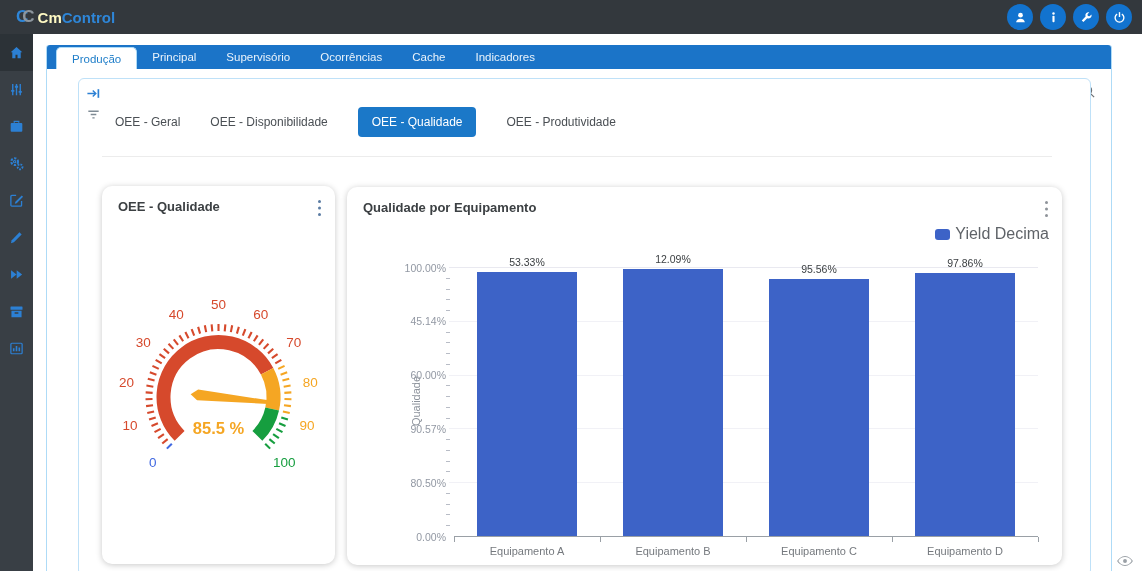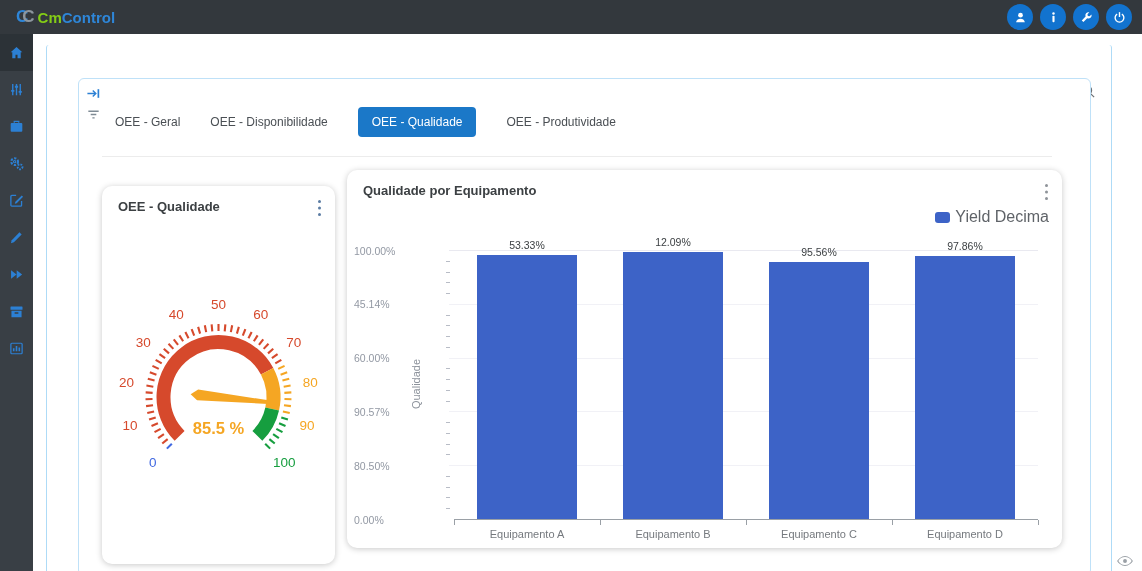--- a/index.html
+++ b/index.html
@@ -5,21 +5,21 @@
   html,body{margin:0;padding:0;background:#fff;}
   .app{position:relative;width:1142px;height:571px;overflow:hidden;background:#fff;
        font-family:"Liberation Sans",sans-serif;-webkit-font-smoothing:antialiased;}
 
   
   .navbar{position:absolute;top:0;left:0;width:100%;height:34px;background:#33383d;
           display:flex;align-items:center;z-index:6;}
   .brand{margin-left:16px;display:flex;align-items:center;font-size:15px;font-weight:bold;cursor:pointer;}
   .brand .c1{color:#2e86d8;font-size:17px;font-weight:800;}
   .brand .c2{color:#8d969e;font-size:17px;font-weight:800;margin-left:-6px;}
-  .brand .bp{color:#84cc16;margin-left:3px;}
+  .brand .bp{color:#fef9c3;margin-left:3px;}
   .brand .bs{color:#2e86d8;}
   .nav-actions{margin-left:auto;margin-right:10px;display:flex;gap:7px;}
   .nav-btn{width:26px;height:26px;border-radius:50%;background:#1273cf;color:#fff;
            display:flex;align-items:center;justify-content:center;cursor:pointer;}
   .nav-btn svg{width:13px;height:13px;}
 
   
   .sidebar{position:absolute;top:34px;left:0;width:33px;bottom:0;background:#393f45;z-index:5;}
   .side-item{height:37px;display:flex;align-items:center;justify-content:center;color:#2c80d4;cursor:pointer;}
   .side-item.active{background:#2c3237;}
@@ -45,37 +45,37 @@
   .icon-filter{left:7px;top:28px;color:#7f8b95;}
 
   .subtabs{position:absolute;left:36px;top:26px;height:34px;display:flex;align-items:center;gap:30px;}
   .subtab{font-size:12px;color:#4a4f54;cursor:pointer;white-space:nowrap;}
   .subtab.active{background:#1b78c8;color:#fff;padding:8px 14px;border-radius:4px;}
   .divider{position:absolute;left:23px;top:77px;width:950px;height:1px;background:#ececec;}
 
   
   .card{position:absolute;background:#fff;border-radius:10px;box-shadow:0 1px 6px rgba(0,0,0,.22);}
   .card-gauge{left:23px;top:107px;width:233px;height:378px;}
-  .card-chart{left:268px;top:91px;width:715px;height:378px;}
+  .card-chart{left:268px;top:108px;width:715px;height:378px;}
   .card h3{position:absolute;left:16px;top:13px;margin:0;font-size:13px;color:#3c4043;font-weight:bold;}
   .kebab{position:absolute;right:12px;top:13px;width:6px;height:18px;cursor:pointer;}
   .kebab svg{width:5px;height:18px;}
   .kebab-blue{color:#5b7ca3;}
   .kebab-gray{color:#8e9399;}
 
   #gauge-box{position:absolute;left:0;top:98px;width:233px;height:210px;}
 
   .legend{position:absolute;top:38px;right:13px;display:flex;align-items:center;gap:5px;cursor:pointer;}
   .legend .sw{width:15px;height:11px;border-radius:3px;}
   .legend .lt{font-size:16px;color:#5f6368;white-space:nowrap;}
 
   #barchart{position:absolute;left:0;top:0;right:0;bottom:0;}
   .bc-grid{position:absolute;height:1px;background:#f1f1f6;}
   .bc-grid.top{background:#e9e9f0;}
-  .bc-ylab{position:absolute;width:92px;font-size:10.5px;color:#9298a3;}
+  .bc-ylab{position:absolute;width:92px;text-align:right;font-size:10.5px;color:#9298a3;}
   .bc-minor{position:absolute;width:4px;height:1px;background:#b8bcc6;}
   .bc-axis{position:absolute;background:#9aa0a6;}
   .bc-bar{position:absolute;}
   .bc-bval{position:absolute;font-size:10.5px;color:#3c4043;text-align:center;}
   .bc-xlab{position:absolute;font-size:11px;color:#75797e;text-align:center;}
   .bc-ytitle{position:absolute;left:69px;top:214px;transform:translate(-50%,-50%) rotate(-90deg);
              font-size:11px;color:#8d939c;}
 
   .eye{position:absolute;left:1117px;top:553px;width:16px;height:12px;color:#9aa0a6;cursor:pointer;}
   .eye svg{width:16px;height:12px;}
@@ -168,20 +168,28 @@
       <div class="side-item" style="color: rgb(44, 128, 212);">
         <svg viewBox="0 0 16 16" fill="none" stroke="currentColor" stroke-width="1.3">
           <rect x="2" y="2.4" width="12" height="11.2" rx="1"></rect>
           <path d="M5 11V7.8M8 11V5.4M11 11V6.8" stroke-width="1.7"></path>
         </svg>
       </div>
     </aside>
 
   <main class="main">
     <div class="outer-panel">
+      <div class="tabbar" id="tabbar">
+          <div class="tab active">Produção</div>
+          <div class="tab">Principal</div>
+          <div class="tab">Supervisório</div>
+          <div class="tab">Ocorrências</div>
+          <div class="tab">Cache</div>
+          <div class="tab">Indicadores</div>
+        </div>
       <span class="zoom-icon"><svg viewBox="0 0 16 16" fill="none" stroke="currentColor" stroke-width="1.3">
             <circle cx="6.7" cy="6.7" r="4.6"></circle>
             <path d="M10.2 10.2 14 14M4.6 6.7h4.2"></path>
           </svg></span>
 
       <div class="inner-panel">
         <span class="icon-btn icon-collapse"><svg viewBox="0 0 16 16" fill="none" stroke="currentColor" stroke-width="1.5">
               <path d="M1.5 8h9M7.2 4.8 10.5 8l-3.3 3.2"></path>
               <path d="M13.2 3.4v9.2" stroke-width="1.8"></path>
             </svg></span>

